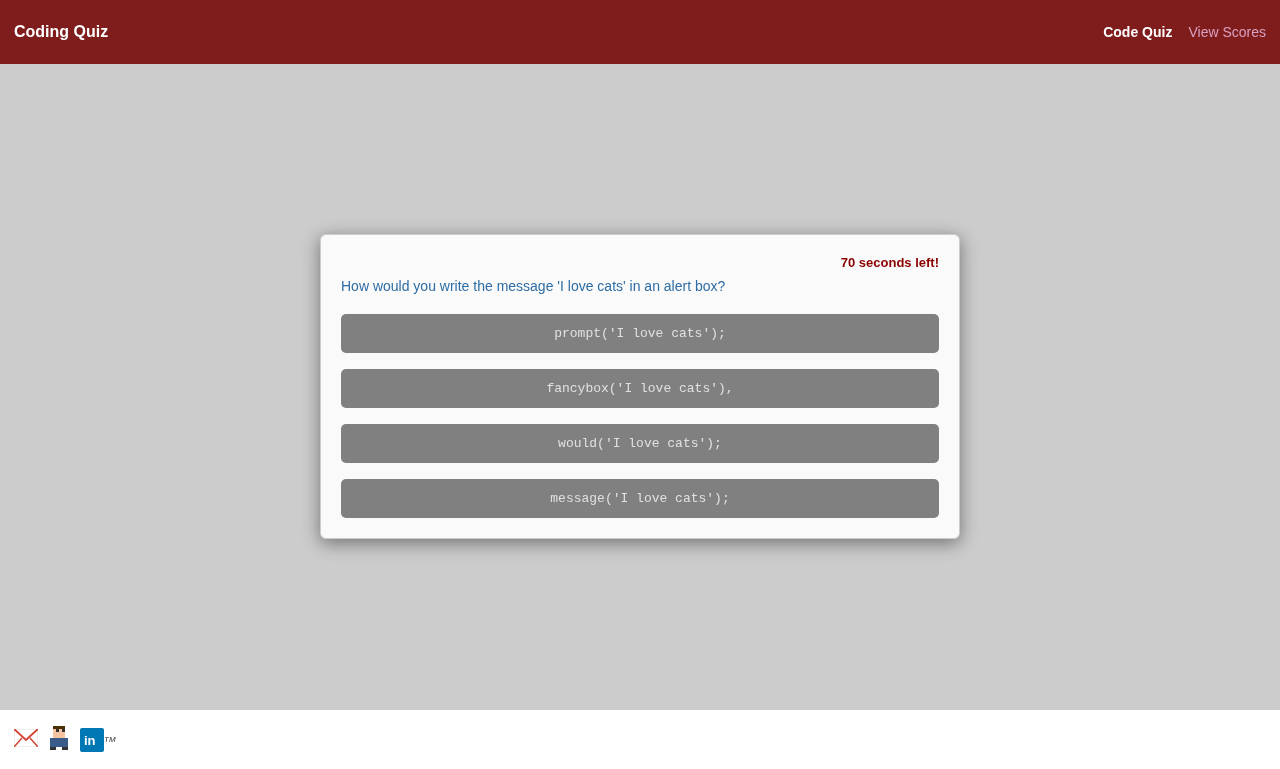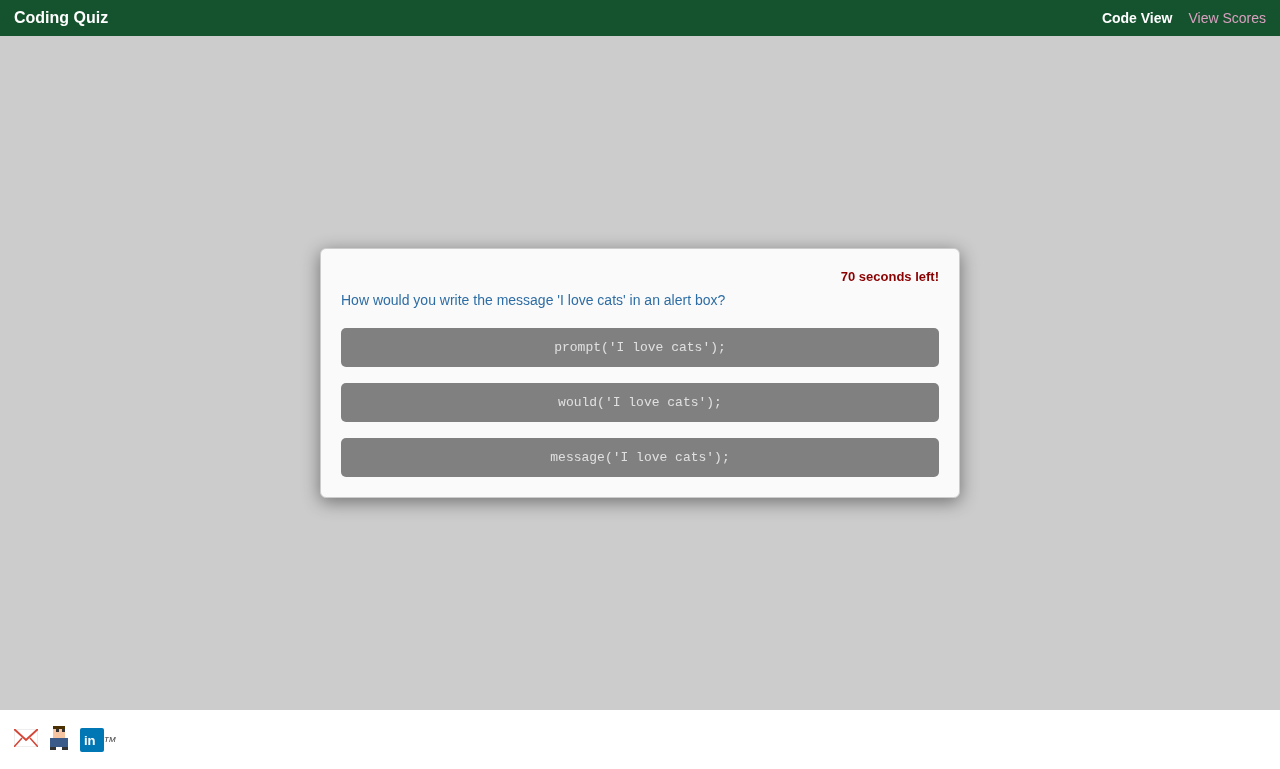--- a/index.html
+++ b/index.html
@@ -12,26 +12,26 @@
       width: 1280px;
       height: 769px;
       font-family: Arial, sans-serif;
       display: flex;
       flex-direction: column;
       overflow: hidden;
     }
 
     
     #header {
-      background-color: #14532d;
+      background-color: #7f1d1d;
       display: flex;
       align-items: center;
       justify-content: space-between;
       padding: 0 14px;
-      height: 36px;
+      height: 64px;
       flex-shrink: 0;
     }
 
     #header-title {
       color: #ffffff;
       font-weight: bold;
       font-size: 16px;
     }
 
     #header-nav {
@@ -140,33 +140,34 @@
       width: 24px;
       height: 18px;
     }
   </style>
 </head>
 <body>
 
 <header id="header">
   <span id="header-title">Coding Quiz</span>
   <nav id="header-nav">
-    <a class="nav-link-active">Code View</a>
+    <a class="nav-link-active">Code Quiz</a>
     <a class="nav-link-inactive">View Scores</a>
   </nav>
 </header>
 
 <main id="main">
   <div id="quiz-card">
     <div id="timer-row">
       <span id="timer-text">70 seconds left!</span>
     </div>
     <p id="question-text">How would you write the message 'I love cats' in an alert box?</p>
 
     <button class="answer-btn">prompt('I love cats');</button>
+    <button class="answer-btn">fancybox('I love cats'),</button>
     <button class="answer-btn">would('I love cats');</button>
     <button class="answer-btn">message('I love cats');</button>
   </div>
 </main>
 
 <footer id="footer">
   <div id="footer-icons">
 
     <span>
       <svg class="mail-svg" viewBox="0 0 24 18" xmlns="http://www.w3.org/2000/svg">

